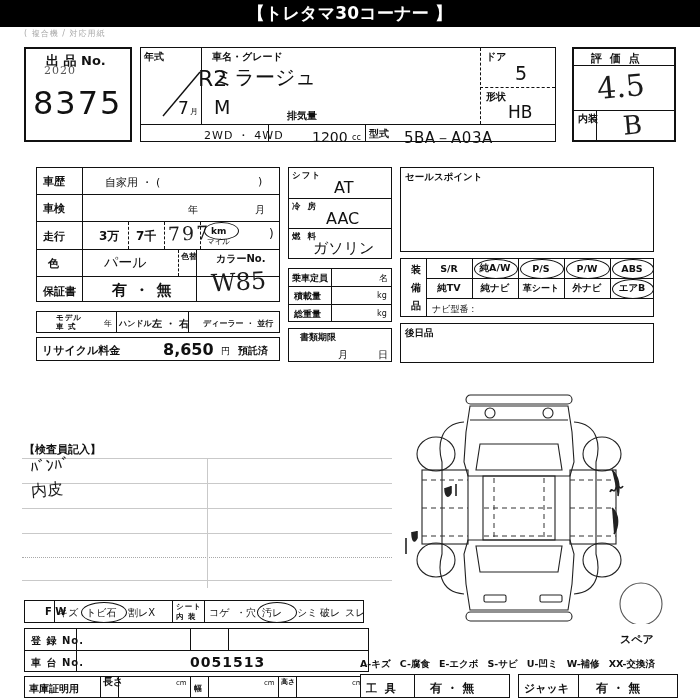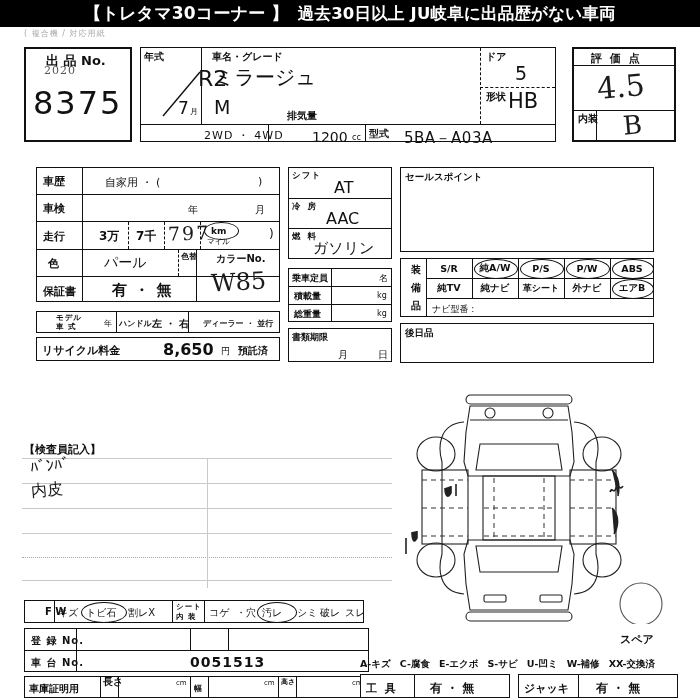--- a/index.html
+++ b/index.html
@@ -62,21 +62,20 @@
     fill:#222;
   }
 </style>
 </head>
 <body>
 
 <div class="sheet">
 
   <div class="banner">
     <span class="b1">【トレタマ30コーナー 】</span>
-    <span class="b2">過去30日以上 JU岐阜に出品歴がない車両</span>
   </div>
   <div class="faintline">( 複合機 / 対応用紙</div>
 
   <div class="bx2" style="left:24px;top:47px;width:108px;height:95px;"></div>
   <div class="lbl" style="left:46px;top:52px;font-size:13px;">出 品 No.</div>
   <div class="val hw" style="left:44px;top:64px;font-size:11px;letter-spacing:1px;color:#555;transform:rotate(0deg);">
     <span>2020</span>
   </div>
   <div class="val" style="left:33px;top:84px;font-size:32px;font-weight:normal;letter-spacing:2px;">8375</div>
 
@@ -105,21 +104,21 @@
   <div class="lbl" style="left:272px;top:109px;margin-left:15px;">排気量</div>
   <div class="val" style="left:312px;top:129px;font-size:14px;">1200</div>
   <div class="val" style="left:352px;top:133px;font-size:8px;">cc</div>
 
   <div class="lbl" style="left:369px;top:127px;">型式</div>
   <div class="val" style="left:404px;top:129px;font-size:15px;letter-spacing:.5px;">5BA－A03A</div>
 
   <div class="lbl" style="left:486px;top:50px;">ドア</div>
   <div class="val" style="left:515px;top:62px;font-size:19px;">5</div>
   <div class="lbl" style="left:486px;top:90px;">形状</div>
-  <div class="val" style="left:508px;top:89px;font-size:21px;">HB</div>
+  <div class="val" style="left:508px;top:102px;font-size:17px;">HB</div>
 
   <div class="bx2" style="left:572px;top:47px;width:104px;height:95px;"></div>
   <div class="hline" style="left:573px;top:65px;width:102px;"></div>
   <div class="hline" style="left:573px;top:110px;width:102px;"></div>
   <div class="vline" style="left:596px;top:110px;height:31px;"></div>
   <div class="lbl" style="left:591px;top:51px;font-size:11px;letter-spacing:2px;">評 価 点</div>
   <div class="val hw" style="left:597px;top:69px;font-size:30px;">4.5</div>
   <div class="lbl" style="left:578px;top:113px;font-size:10px;line-height:12px;width:16px;">内装</div>
   <div class="val hw" style="left:623px;top:110px;font-size:26px;">B</div>
 
@@ -194,21 +193,21 @@
   <div class="hline" style="left:288px;top:304px;width:104px;"></div>
   <div class="vline" style="left:331px;top:268px;height:54px;"></div>
   <div class="lbl" style="left:292px;top:272px;font-size:9px;">乗車定員</div>
   <div class="val" style="left:379px;top:272px;font-size:9px;">名</div>
   <div class="lbl" style="left:294px;top:290px;font-size:9px;">積載量</div>
   <div class="val" style="left:377px;top:291px;font-size:8px;">kg</div>
   <div class="lbl" style="left:294px;top:308px;font-size:9px;">総重量</div>
   <div class="val" style="left:377px;top:309px;font-size:8px;">kg</div>
 
   <div class="bx" style="left:288px;top:328px;width:104px;height:34px;"></div>
-  <div class="lbl" style="left:292px;top:331px;font-size:9px;">書類期限</div>
+  <div class="lbl" style="left:300px;top:331px;font-size:9px;">書類期限</div>
   <div class="val" style="left:338px;top:348px;font-size:10px;">月</div>
   <div class="val" style="left:378px;top:348px;font-size:10px;">日</div>
 
   <div class="bx" style="left:400px;top:167px;width:254px;height:85px;"></div>
   <div class="lbl" style="left:405px;top:171px;font-size:9.5px;">セールスポイント</div>
 
   <div class="bx" style="left:400px;top:258px;width:254px;height:59px;"></div>
   <div class="vline" style="left:426px;top:258px;height:59px;"></div>
   <div class="hline" style="left:426px;top:278px;width:228px;"></div>
   <div class="hline" style="left:426px;top:298px;width:228px;"></div>

